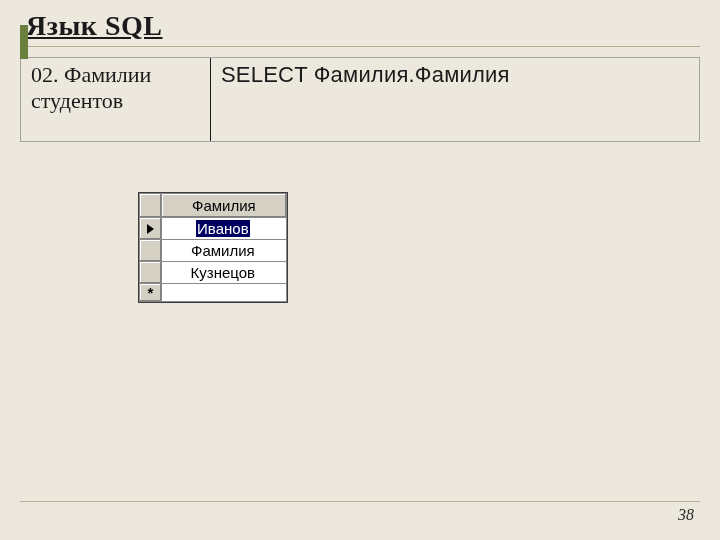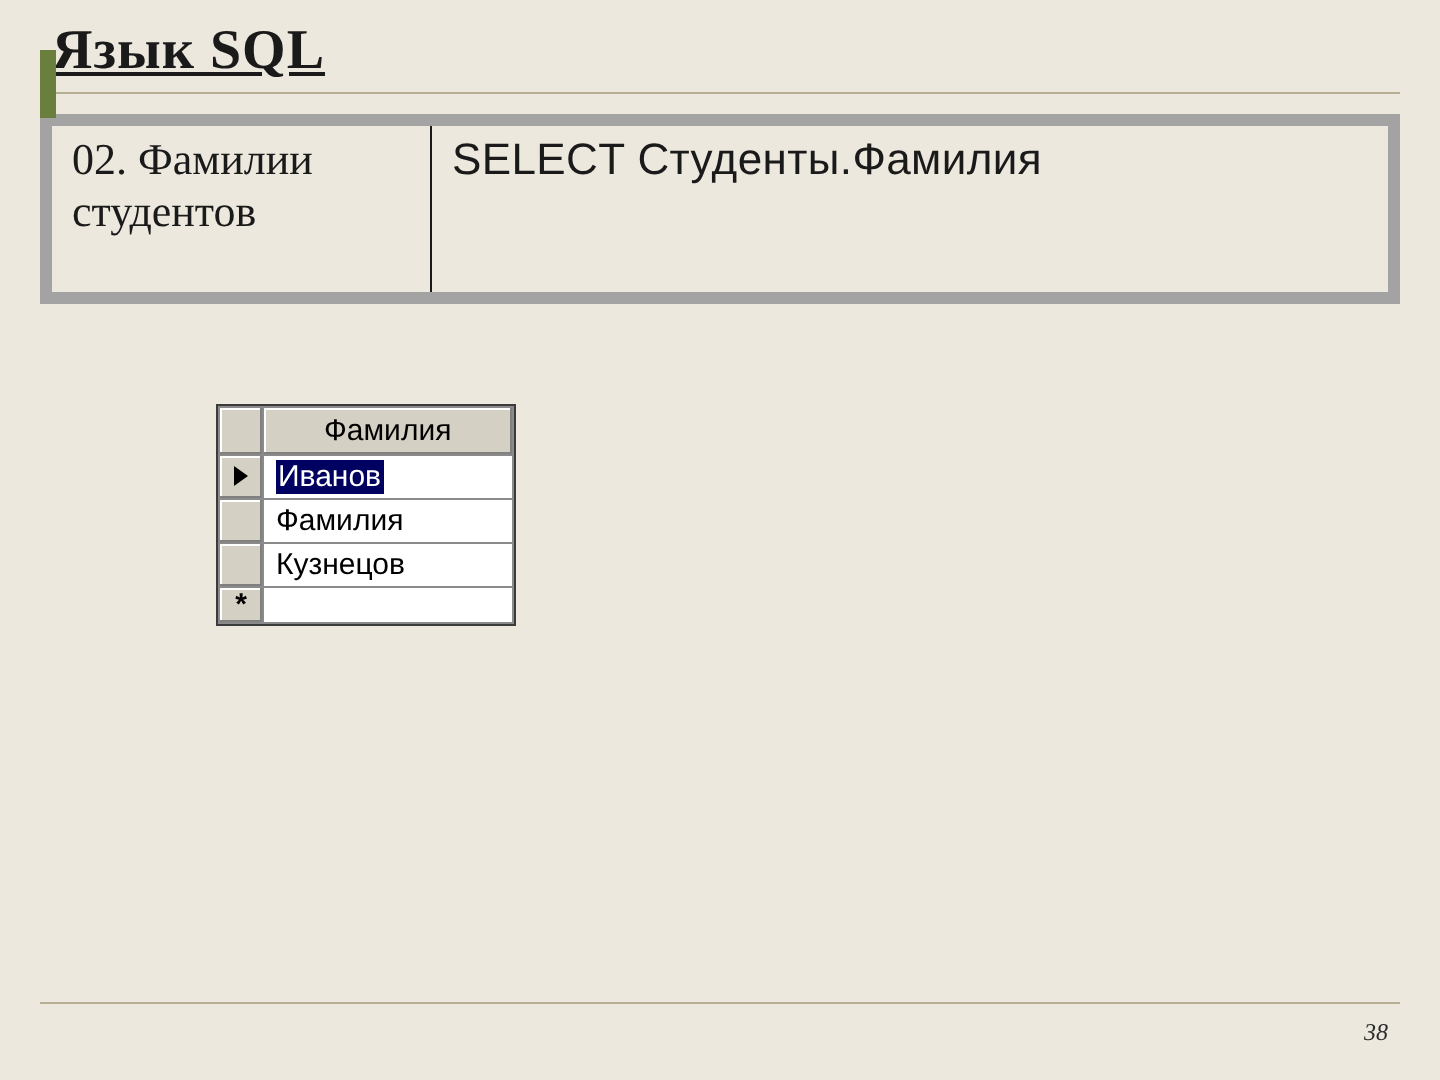--- a/index.html
+++ b/index.html
@@ -32,55 +32,55 @@
     }
     .title-rule {
       border: 0;
       border-top: 1px solid #b7ad92;
       margin: 4px 0 10px 0;
     }
     .panel-row {
       display: flex;
       gap: 0;
       margin-top: 6px;
-      border: 6px solid #a3a3a3;
+      border: 1px solid #a3a3a3;
     }
     .panel-left {
       width: 190px;
       padding: 4px 10px 26px 10px;
       border-right: 1px solid #1a1a1a;
       font-size: 22px;
       line-height: 1.2;
       color: #1a1a1a;
     }
     .panel-right {
       flex: 1;
       padding: 4px 10px 26px 10px;
       font-size: 22px;
       line-height: 1.2;
       color: #1a1a1a;
       font-family: Arial, sans-serif;
       letter-spacing: 0.2px;
     }
 
     .grid-wrap {
-      margin: 50px 0 0 88px;
+      margin: 50px 0 0 118px;
       display: inline-block;
       border: 1px solid #3b3b3b;
       background: #d9d5c8;
       box-shadow: inset -1px -1px 0 #808080, inset 1px 1px 0 #fff;
       font-family: Arial, sans-serif;
     }
     .grid-table {
       border-collapse: collapse;
     }
     .grid-table th, .grid-table td {
       border: 1px solid #8a8a8a;
       font-size: 15px;
-      text-align: left;
+      text-align: center;
     }
     .grid-table .selector {
       width: 22px;
       background: #d4d0c4;
       box-shadow: inset -1px -1px 0 #808080, inset 1px 1px 0 #fff;
       text-align: center;
       font-family: Arial, sans-serif;
       vertical-align: middle;
       padding: 0;
     }
@@ -120,38 +120,38 @@
       left: 0;
       right: 0;
       bottom: 30px;
       border: 0;
       border-top: 1px solid #b7ad92;
     }
     .page-num {
       position: absolute;
       right: 6px;
       bottom: 8px;
-      font-size: 12px;
+      font-size: 16px;
       font-style: italic;
       color: #2a2a2a;
       font-family: "Times New Roman", serif;
     }
   </style>
 </head>
 <body>
 
 <div class="slide">
   <div class="title-accent"></div>
   <h1 class="title">Язык SQL</h1>
   <hr class="title-rule">
 
   <div class="panel-row">
     <div class="panel-left">02. Фамилии студентов</div>
     <div class="panel-right">
-      <div>SELECT Студенты.Фамилия</div>
+      <div>SELECT Фамилия.Фамилия</div>
     </div>
   </div>
 
   <div class="grid-wrap">
     <table class="grid-table">
       <tbody>
           <tr>
         <th class="selector"></th>
         <th class="col">Фамилия</th>
       </tr>

